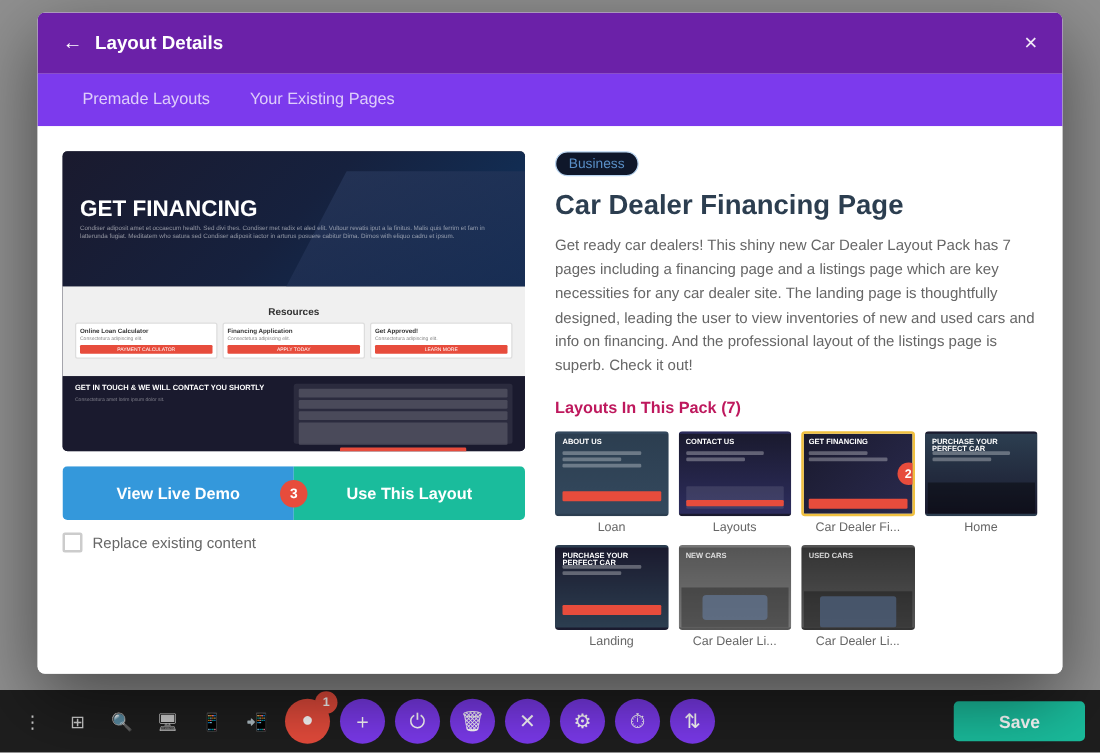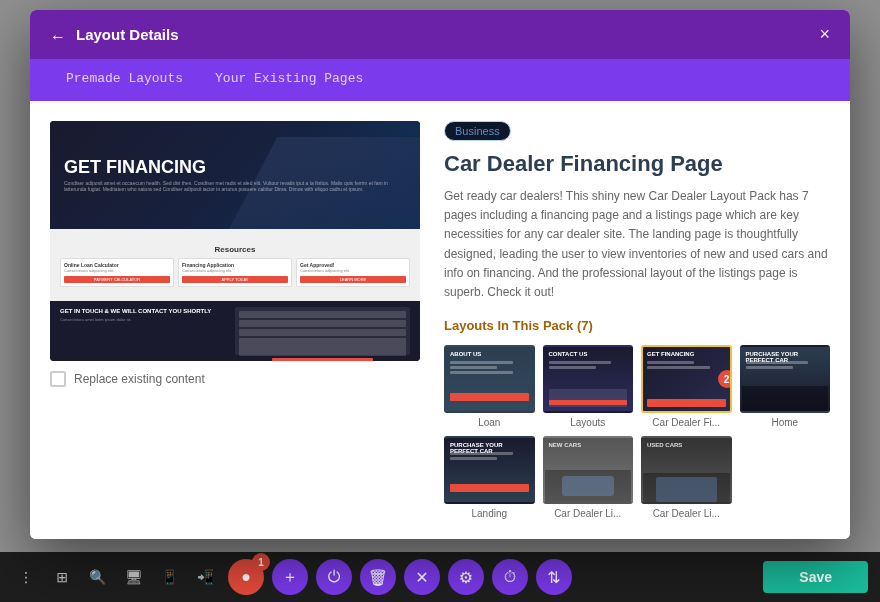--- a/index.html
+++ b/index.html
@@ -146,21 +146,20 @@
       font-size: 18px;
       cursor: pointer;
       opacity: 0.9;
     }
 
     
     .modal-tabs {
       background: #7c3aed;
       display: flex;
       padding: 0 20px;
-      font-family: Liberation Mono, monospace;
     }
     .modal-tab {
       padding: 12px 16px;
       color: rgba(255,255,255,0.75);
       font-size: 13px;
       cursor: pointer;
       border-bottom: 3px solid transparent;
     }
     .modal-tab.active {
       color: white;
@@ -278,21 +277,21 @@
     }
     .layout-desc {
       font-size: 12px;
       color: #666;
       line-height: 1.6;
       margin-bottom: 16px;
     }
     .pack-title {
       font-size: 13px;
       font-weight: 600;
-      color: #a16207;
+      color: #be185d;
       margin-bottom: 12px;
     }
 
     
     .thumbnail-grid {
       display: grid;
       grid-template-columns: repeat(4, 1fr);
       gap: 8px;
     }
     .thumb-item {
@@ -460,20 +459,25 @@
                 <div style="background:rgba(255,255,255,0.15); height:7px; border-radius:1px; margin-bottom:2px;"></div>
                 <div style="background:rgba(255,255,255,0.15); height:7px; border-radius:1px; margin-bottom:2px;"></div>
                 <div style="background:rgba(255,255,255,0.15); height:7px; border-radius:1px; margin-bottom:2px;"></div>
                 <div style="background:rgba(255,255,255,0.15); height:18px; border-radius:1px; margin-bottom:2px;"></div>
                 <div style="background:#e74c3c; height:8px; border-radius:1px; width:60%; margin:0 auto;"></div>
               </div>
             </div>
           </div>
         </div>
 
+        <div class="action-buttons">
+          <button class="btn-live-demo">View Live Demo</button>
+          <div class="action-badge">3</div>
+          <button class="btn-use-layout">Use This Layout</button>
+        </div>
 
         <div class="replace-row">
           <div class="replace-checkbox"></div>
           <span class="replace-label">Replace existing content</span>
         </div>
       </div>
 
       <div class="content-section">
         <div class="business-badge">Business</div>
         <h2 class="layout-title">Car Dealer Financing Page</h2>

